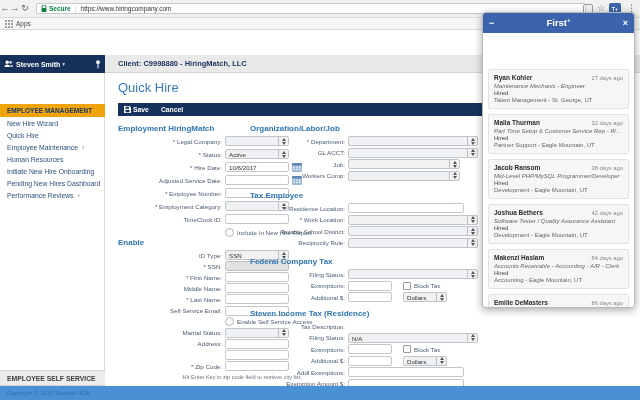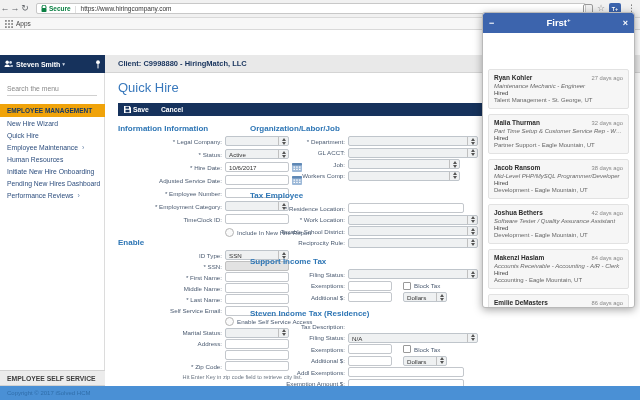--- a/index.html
+++ b/index.html
@@ -156,21 +156,20 @@
     </span>
     <span class="user-name">Steven Smith</span>
     <span class="caret">▾</span>
     <span class="pin-wrap">
       <svg width="6" height="9" viewBox="0 0 6 9">
           <circle cx="3" cy="2.2" r="1.9" fill="#fff"></circle>
           <rect x="2.5" y="4" width="1" height="4.4" fill="#fff"></rect>
         </svg>
     </span>
   </div>
-  <input class="menu-search" placeholder="Search the menu" style="">
   <div class="orange-header">EMPLOYEE MANAGEMENT</div>
   <div class="sidebar-nav">
       <div class="nav-item">
         <span>New Hire Wizard</span>
       </div>
       <div class="nav-item">
         <span>Quick Hire</span>
       </div>
       <div class="nav-item">
         <span>Employee Maintenance</span>
@@ -203,21 +202,21 @@
           <rect x="1.5" y="0.7" width="3.5" height="2" fill="#16325c"></rect>
           <rect x="1.5" y="3.8" width="4" height="2.5" fill="#16325c"></rect>
         </svg>
     </span>
     <span>Save</span>
   </span>
   <span class="bar-btn">Cancel</span>
 </div>
 <div class="form-area">
     <div class="form-section" style="left: 118px; top: 124px;">
-      <div class="section-title">Information Information</div>
+      <div class="section-title">Employment HiringMatch</div>
       <div class="form-row" style="top: 12px;">
         <span class="lab" style="width: 104px;">* Legal Company:</span>
         <div class="ctl select" style="width: 64px;"><span class="sel-val"></span><span class="stepper">
             <i class="up"></i>
             <i class="down"></i>
           </span></div>
       </div>
       <div class="form-row" style="top: 25px;">
         <span class="lab" style="width: 104px;">* Status:</span>
         <div class="ctl select" style="width: 64px;"><span class="sel-val">Active</span><span class="stepper">
@@ -392,21 +391,21 @@
       </div>
       <div class="form-row" style="top: 46.5px;">
         <span class="lab" style="width: 95px;">Reciprocity Rule:</span>
         <div class="ctl select" style="width: 130px;"><span class="sel-val"></span><span class="stepper">
             <i class="up"></i>
             <i class="down"></i>
           </span></div>
       </div>
     </div>
     <div class="form-section" style="left: 250px; top: 257px;">
-      <div class="section-title">Support Income Tax</div>
+      <div class="section-title">Federal Company Tax</div>
       <div class="form-row" style="top: 12px;">
         <span class="lab" style="width: 95px;">Filing Status:</span>
         <div class="ctl select" style="width: 130px;"><span class="sel-val"></span><span class="stepper">
             <i class="up"></i>
             <i class="down"></i>
           </span></div>
       </div>
       <div class="form-row" style="top: 23.6px;">
         <span class="lab" style="width: 95px;">Exemptions:</span>
         <div class="ctl tbox" style="width: 44px;"></div>

